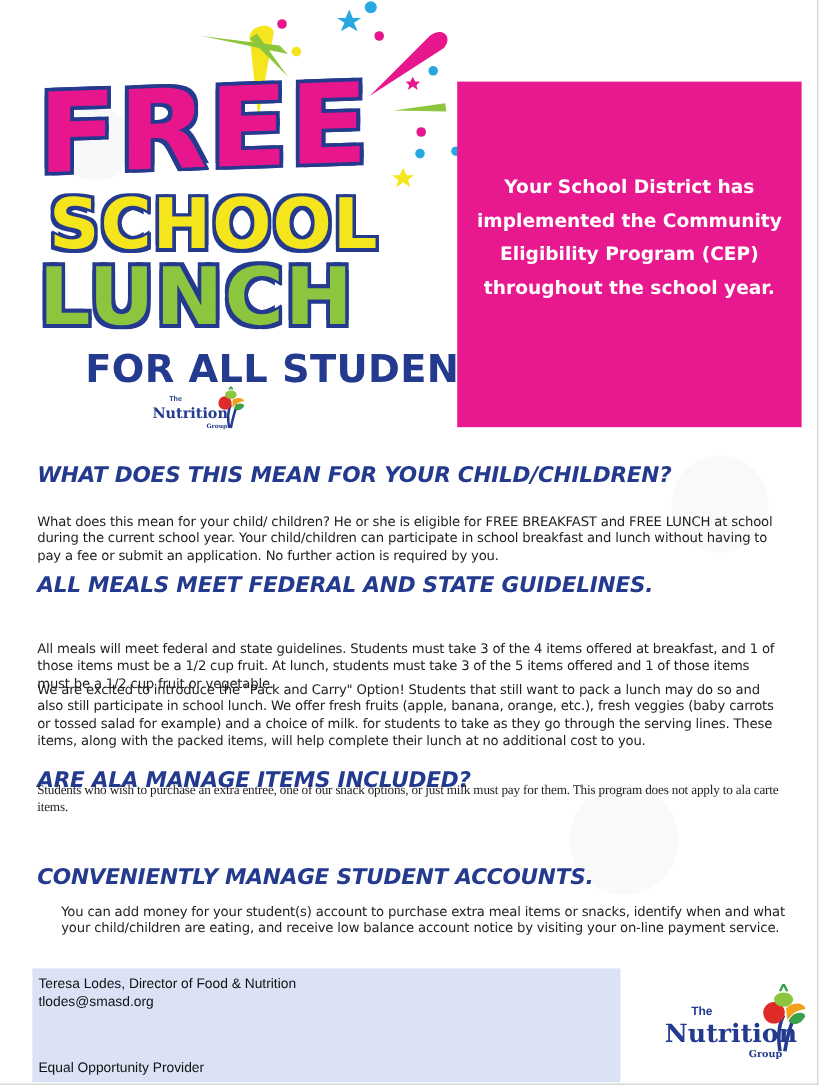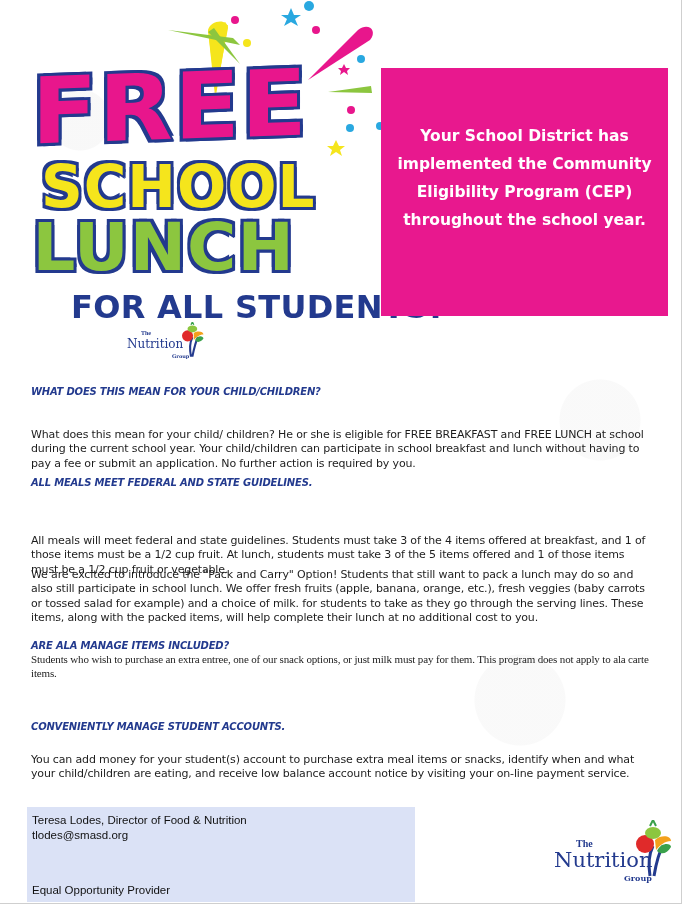--- a/index.html
+++ b/index.html
@@ -27,70 +27,70 @@
     }
     .word-free { left: 10px; top: 62px; font-size: 92px; color: #e8168c; transform: scaleX(1.05) skewY(-2deg); }
     .word-school { left: 13px; top: 158px; font-size: 58px; color: #f5e51c; transform: scaleX(1.0); }
     .word-lunch { left: 7px; top: 215px; font-size: 66px; color: #8cc63f; transform: scaleX(1.02); }
     .tagline {
       position: absolute; left: 43px; top: 288px; font-size: 32px; font-weight: 600;
       color: #233a8e; letter-spacing: 0.3px; white-space: nowrap;
     }
 
     .ng-logo { position: absolute; }
-    .ng-logo .the { position: absolute; font-family: Liberation Serif, serif; font-weight: bold; color: #233a8e; }
-    .ng-logo .nut { position: absolute; font-family: "DejaVu Serif", serif; font-weight: normal; color: #233a8e; white-space: nowrap; }
+    .ng-logo .the { position: absolute; font-family: Liberation Sans, sans-serif; font-weight: bold; color: #233a8e; }
+    .ng-logo .nut { position: absolute; font-family: "DejaVu Serif", serif; font-weight: bold; color: #233a8e; white-space: nowrap; }
     .ng-logo .grp { position: absolute; font-family: "DejaVu Serif", serif; font-weight: bold; color: #233a8e; }
     .ng-logo svg { position: absolute; }
 
     .ng-small { left: 127px; top: 322px; width: 80px; height: 42px; }
     .ng-small .the { left: 14px; top: 8px; font-size: 6px; }
     .ng-small .nut { left: 0px; top: 15px; font-size: 12px; }
     .ng-small .grp { left: 45px; top: 31px; font-size: 5px; }
     .ng-small svg { left: 50px; top: 0px; width: 28px; height: 36px; }
 
     .ng-large { left: 552px; top: 820px; width: 120px; height: 70px; }
     .ng-large .the { left: 24px; top: 18px; font-size: 10px; }
     .ng-large .nut { left: 2px; top: 28px; font-size: 21px; }
     .ng-large .grp { left: 72px; top: 53px; font-size: 8px; }
     .ng-large svg { left: 80px; top: 0px; width: 40px; height: 58px; }
 
     
     .cep-box {
-      position: absolute; left: 381px; top: 68px; width: 287px; height: 248px;
+      position: absolute; left: 381px; top: 68px; width: 287px; height: 288px;
       background: #e8188e; display: flex; align-items: center; justify-content: center;
       padding: 0 14px;
     }
     .cep-text {
       color: #ffffff; font-weight: bold; font-size: 15.5px; line-height: 28px;
       text-align: center; margin-top: -28px;
     }
 
     
     .h2 {
       position: absolute; left: 31px; color: #233a8e; font-weight: bold; font-style: italic;
-      font-size: 10px; white-space: nowrap; letter-spacing: -0.2px;
+      font-size: 18px; white-space: nowrap; letter-spacing: -0.2px;
     }
     .p {
       position: absolute; left: 31px; width: 620px; font-size: 11px; line-height: 14.3px;
       color: #1d1d1d; letter-spacing: -0.15px;
     }
     #h-what { top: 386px; }
     #p-what { top: 428px; }
     #h-meals { top: 477px; }
     #p-meals1 { top: 534px; }
     #p-meals2 { top: 568px; }
     #h-ala { top: 640px; }
     #p-ala { top: 652px; font-family: Liberation Serif, serif; }
     #h-acct { top: 721px; }
-    #p-acct { top: 753px; }
+    #p-acct { top: 753px; margin-left: 20px; }
 
     
     .footer-box {
-      position: absolute; left: 27px; top: 807px; width: 388px; height: 95px;
+      position: absolute; left: 27px; top: 807px; width: 490px; height: 95px;
       background: #dbe2f6; font-family: "Liberation Sans", sans-serif; font-size: 11.5px;
       color: #111; padding: 6px 0 0 5px; line-height: 15px;
     }
     .footer-box .eop { position: absolute; left: 5px; top: 76px; }
   </style>
 </head>
 <body>
 
 <div class="page">
 

